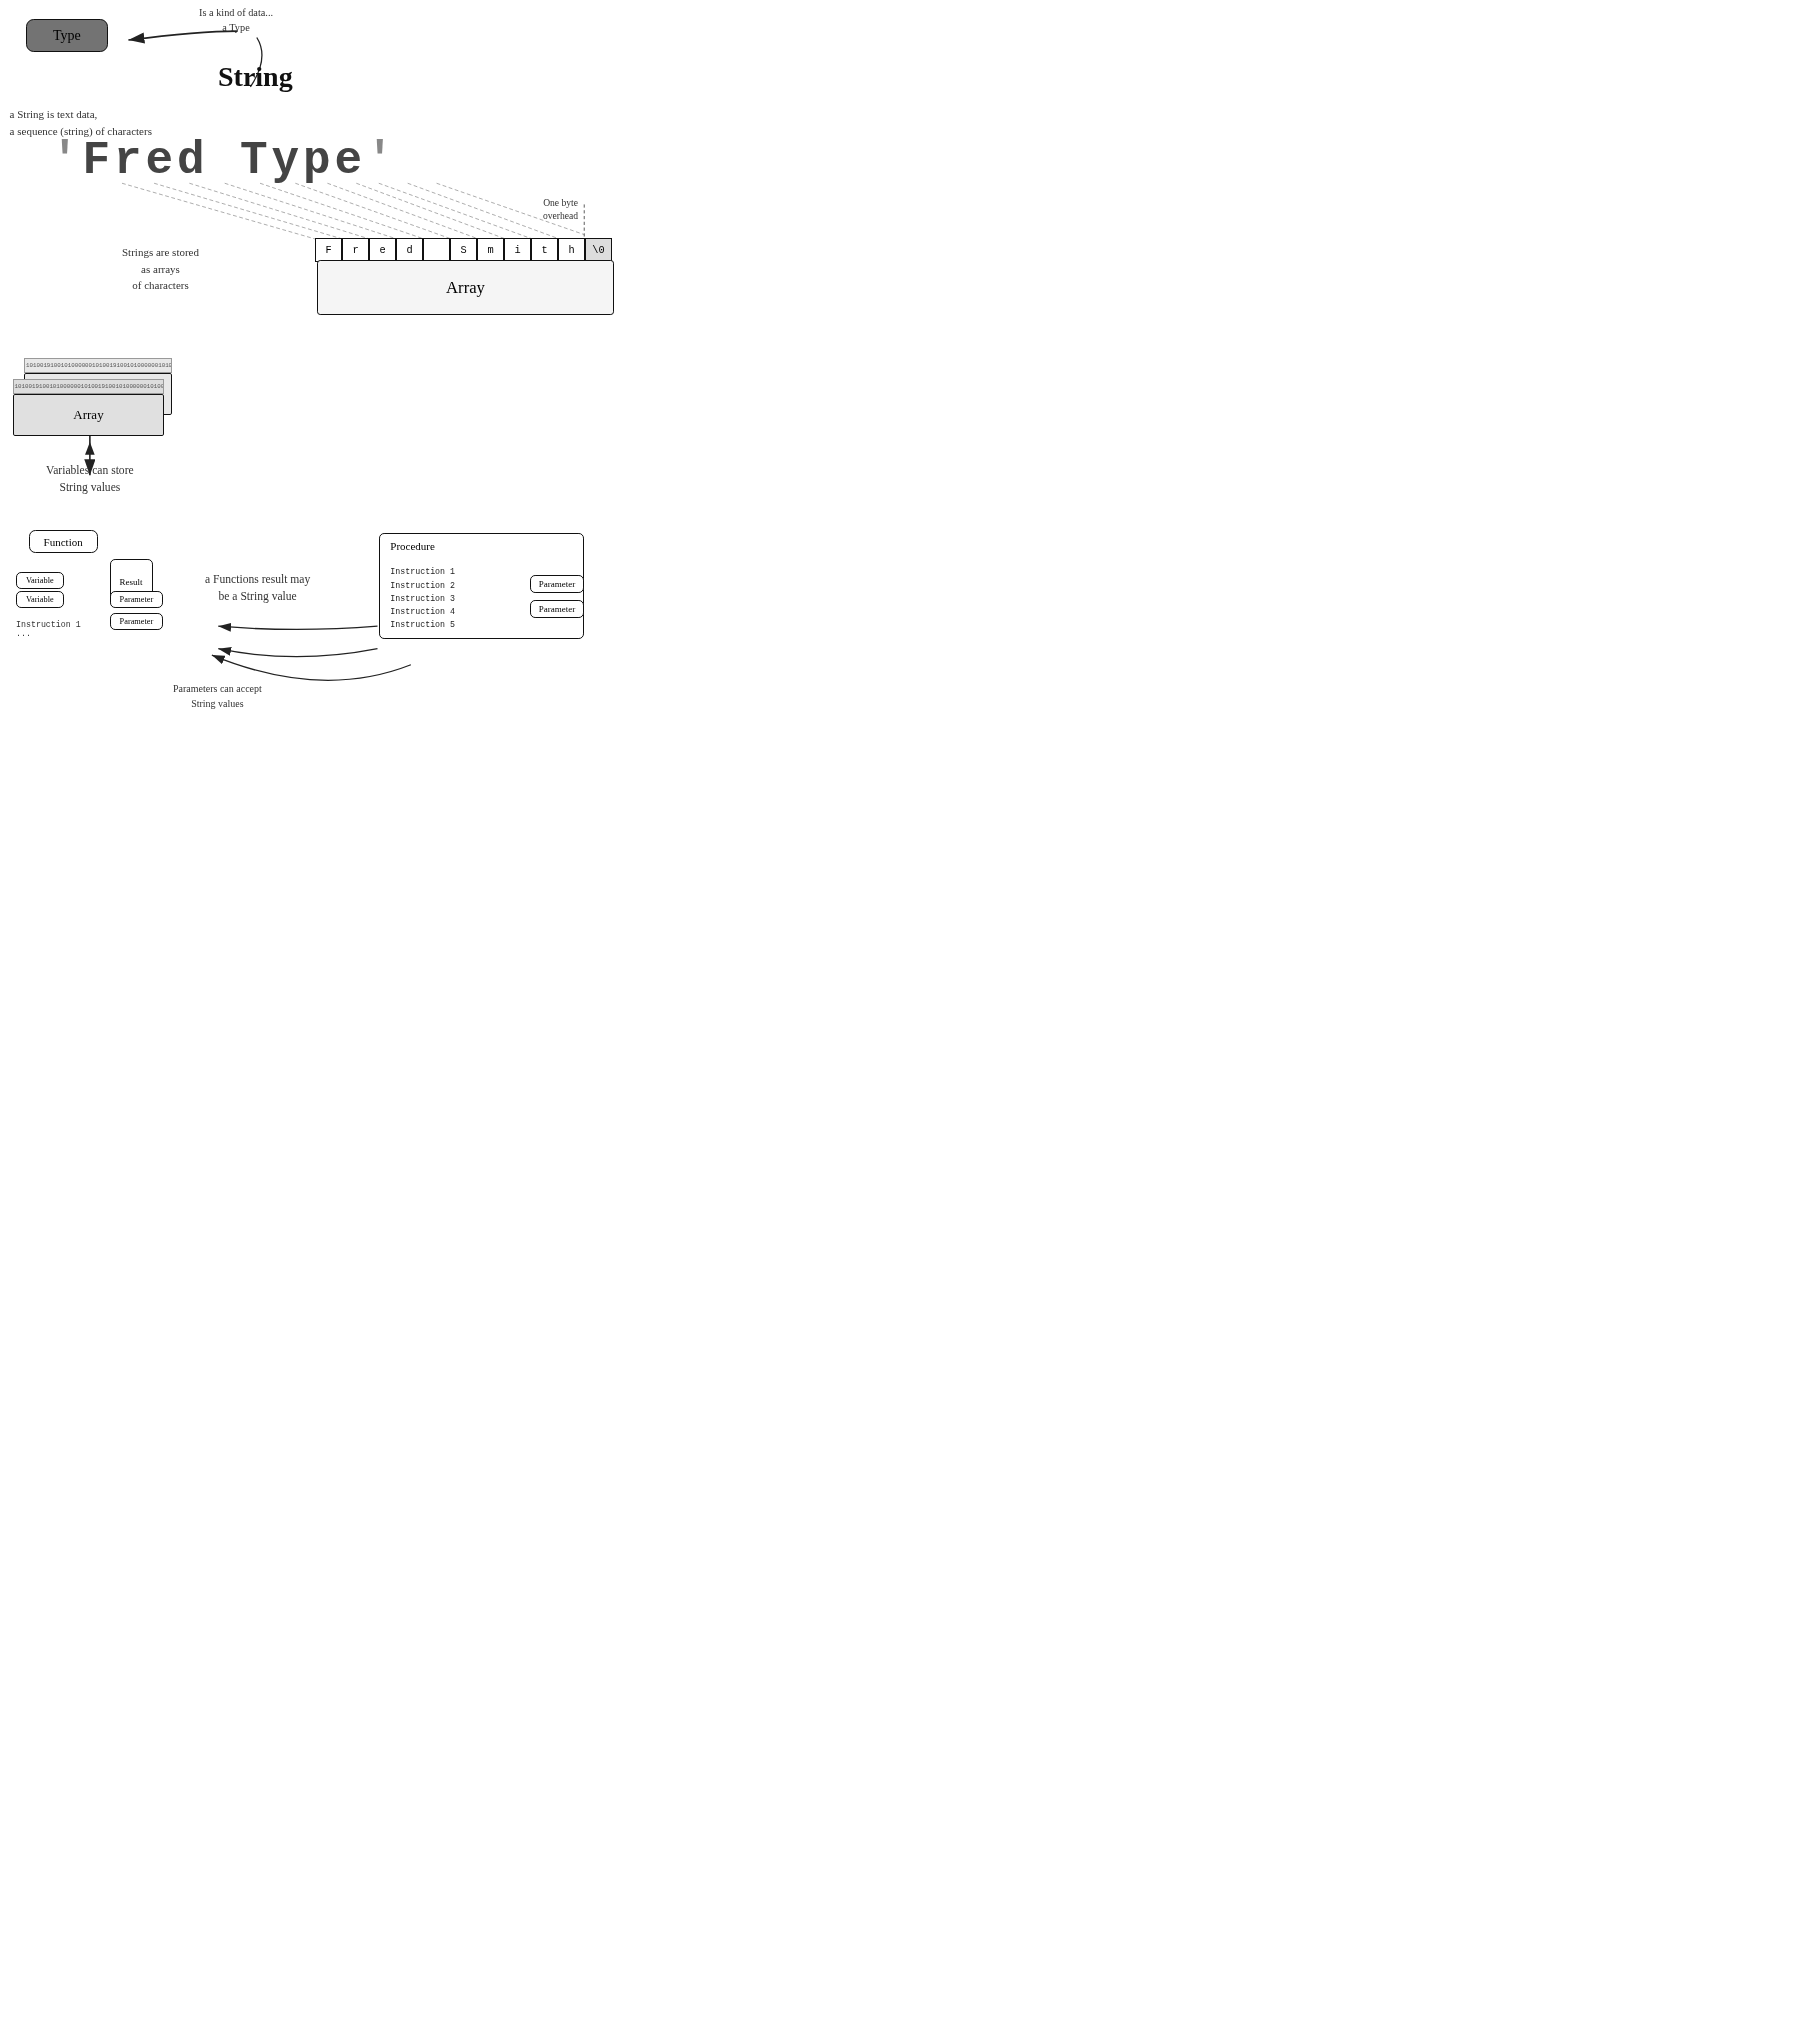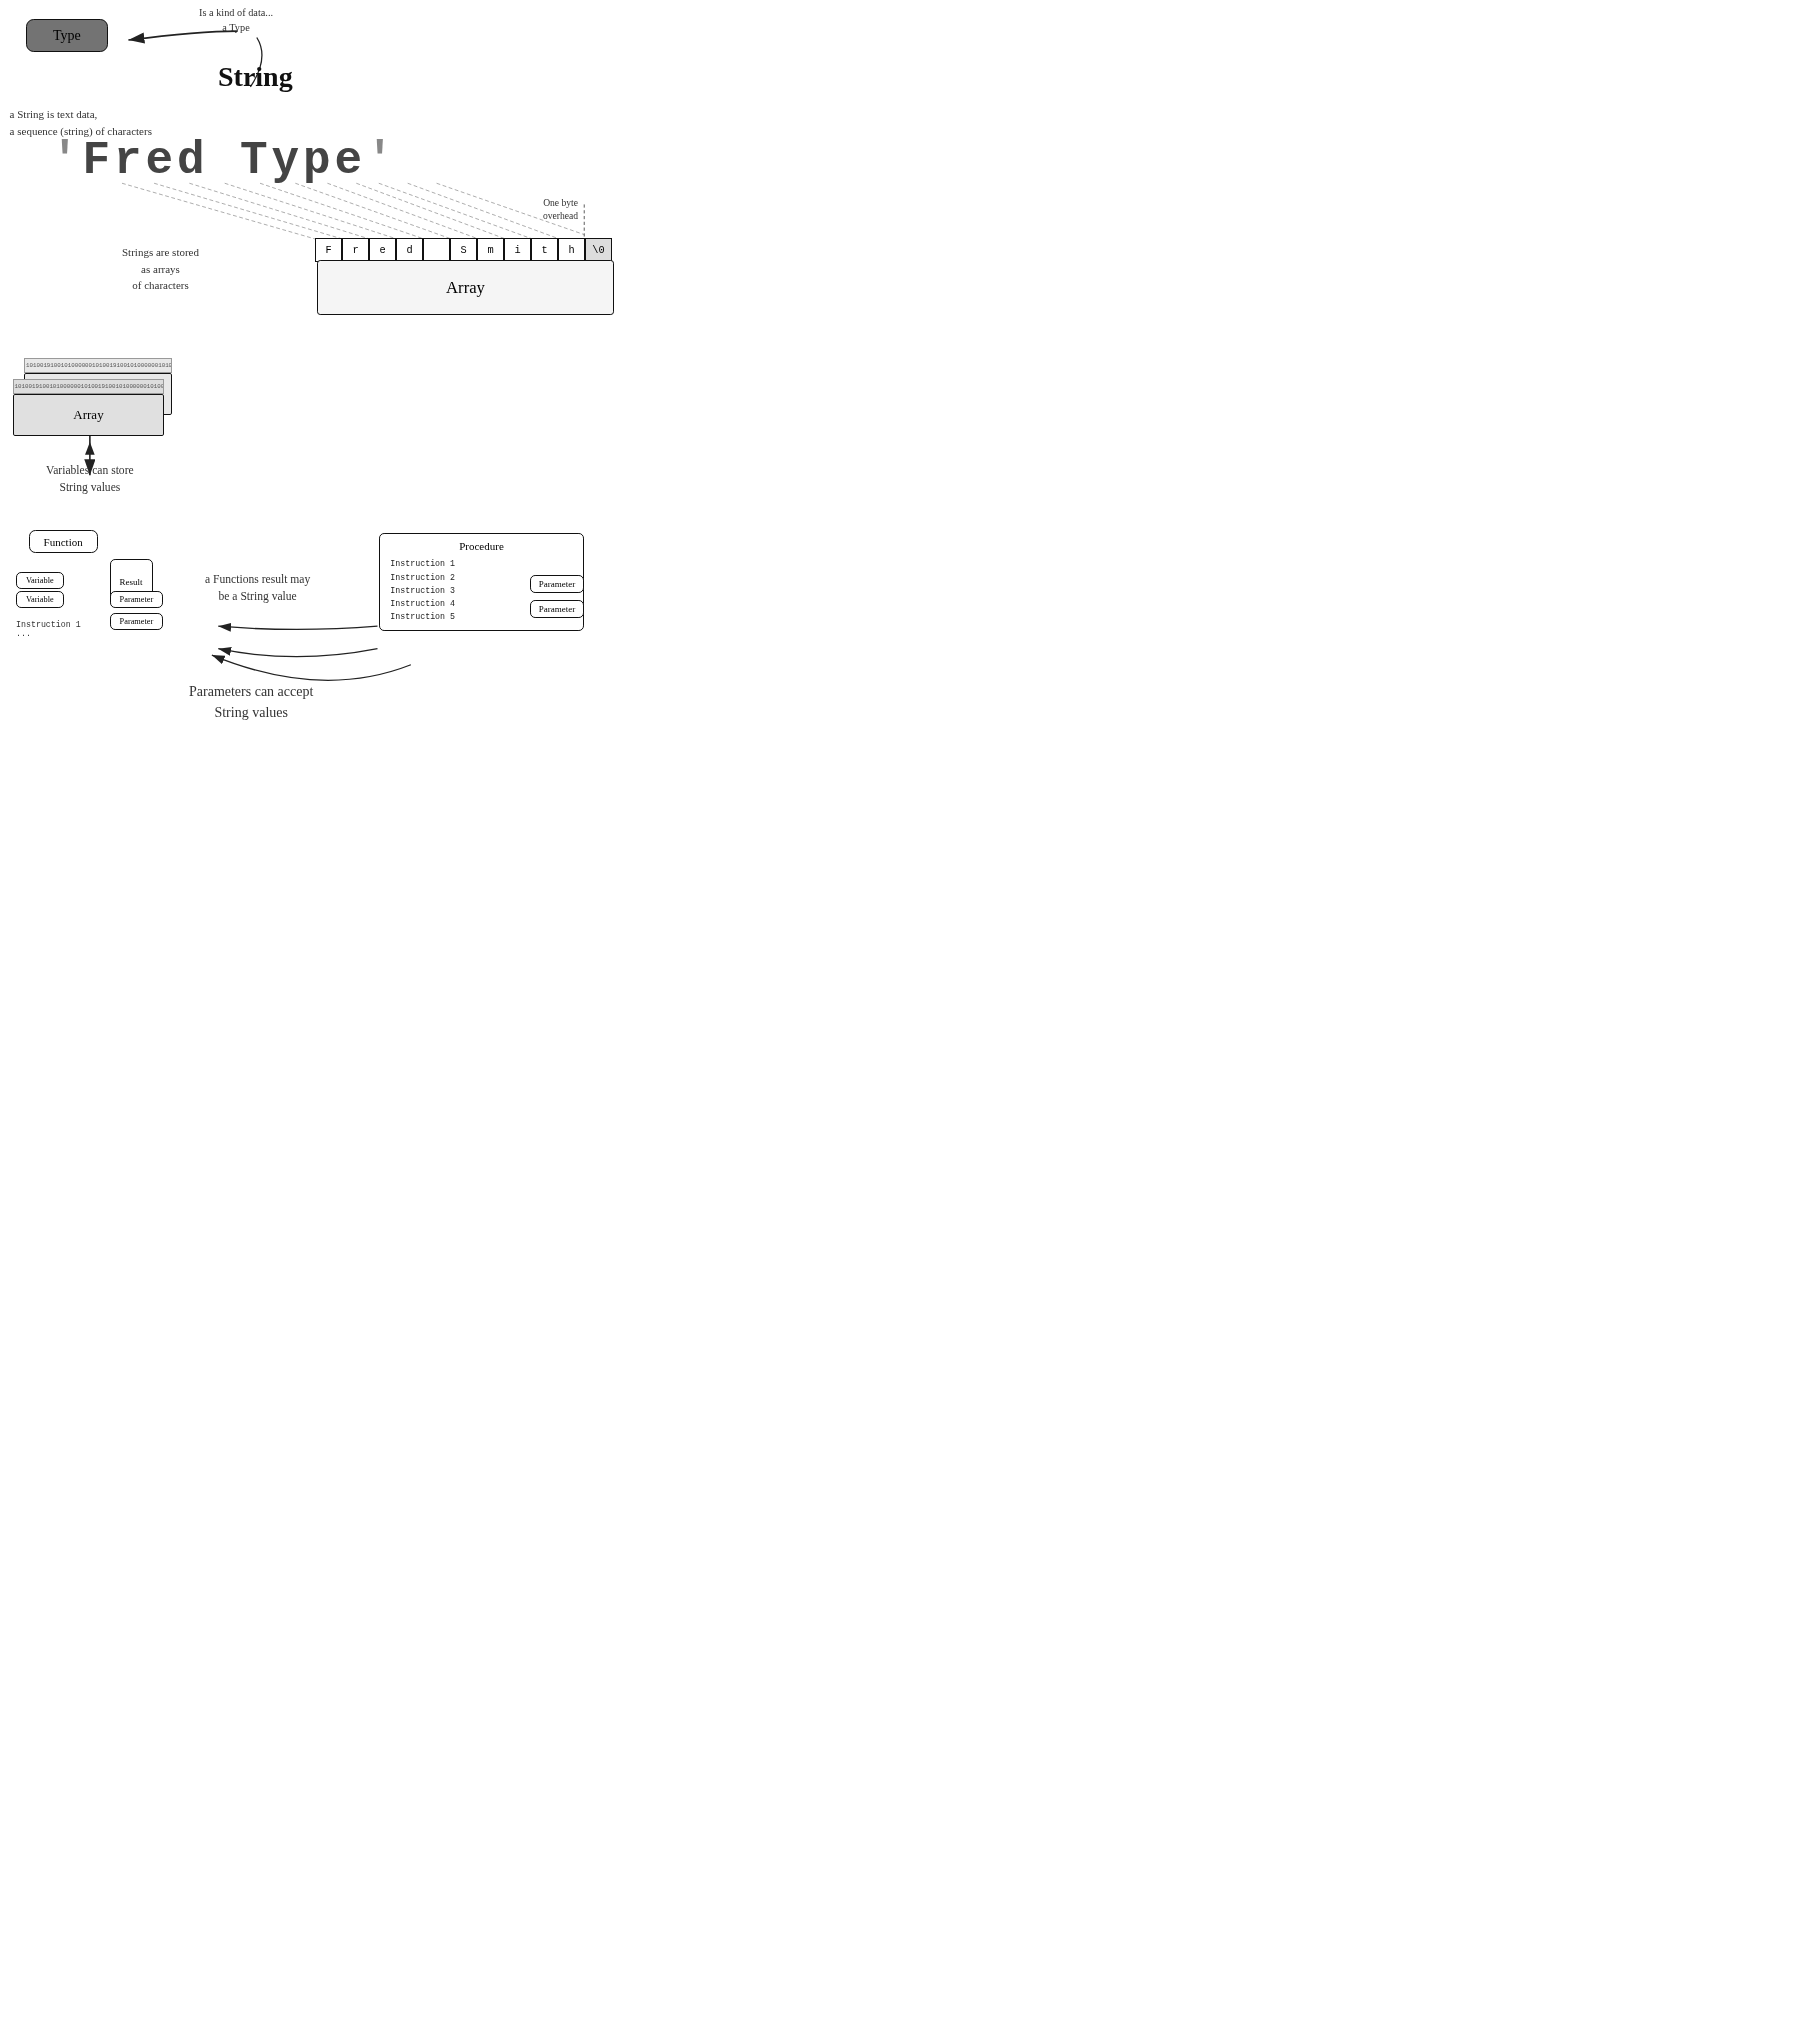--- a/index.html
+++ b/index.html
@@ -230,35 +230,35 @@
     </div>
   </div>
 
   <div style="position:absolute;top:571px;left:193px;font-size:11.6px;color:#333;text-align:center;line-height:1.5;font-family:'Comic Sans MS',cursive;margin-left:12px;">
     <span>a Functions result may<br>be a String value</span>
   </div>
 
   <div style="position:absolute;top:533px;left:379px;width:205px;">
 
     <div style="position:relative;border:1.9px solid #111;border-radius:5.1px;padding:6.4px 10.3px;background:#fff;font-family:'Comic Sans MS',cursive;z-index:5;">
-      <div style="font-size:11px;margin-bottom:5px;text-align:center;">
+      <div style="font-size:11px;margin-bottom:13px;">
         <span>Procedure</span>
       </div>
       <div class="proc-instructions">
         <span>Instruction 1<br>Instruction 2<br>Instruction 3<br>Instruction 4<br>Instruction 5</span>
       </div>
     </div>
 
     <div style="position:absolute;top:42px;left:151px;border:1.6px solid #111;border-radius:5.1px;padding:3.2px 7.7px;font-size:9px;background:#fff;font-family:'Comic Sans MS',cursive;z-index:5;">
       <span>Parameter</span>
     </div>
 
     <div style="position:absolute;top:67px;left:151px;border:1.6px solid #111;border-radius:5.1px;padding:3.2px 7.7px;font-size:9px;background:#fff;font-family:'Comic Sans MS',cursive;z-index:5;">
       <span>Parameter</span>
     </div>
   </div>
 
-  <div style="position:absolute;top:681px;left:173px;font-size:14px;color:#333;text-align:center;line-height:1.5;font-family:'Comic Sans MS',cursive;margin-left:16px;">
+  <div style="position:absolute;top:681px;left:173px;font-size:10px;color:#333;text-align:center;line-height:1.5;font-family:'Comic Sans MS',cursive;">
     <span>Parameters can accept<br>String values</span>
   </div>
 
 </div>
 
 
 </body></html>

